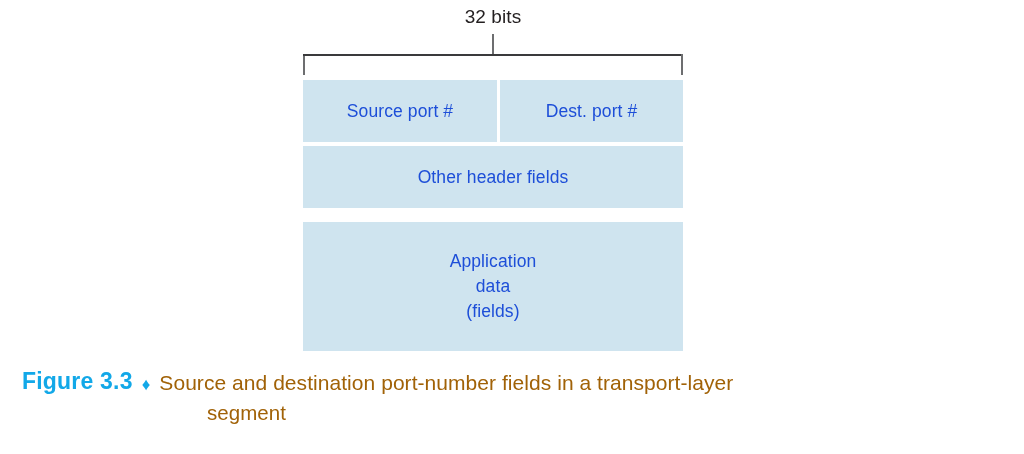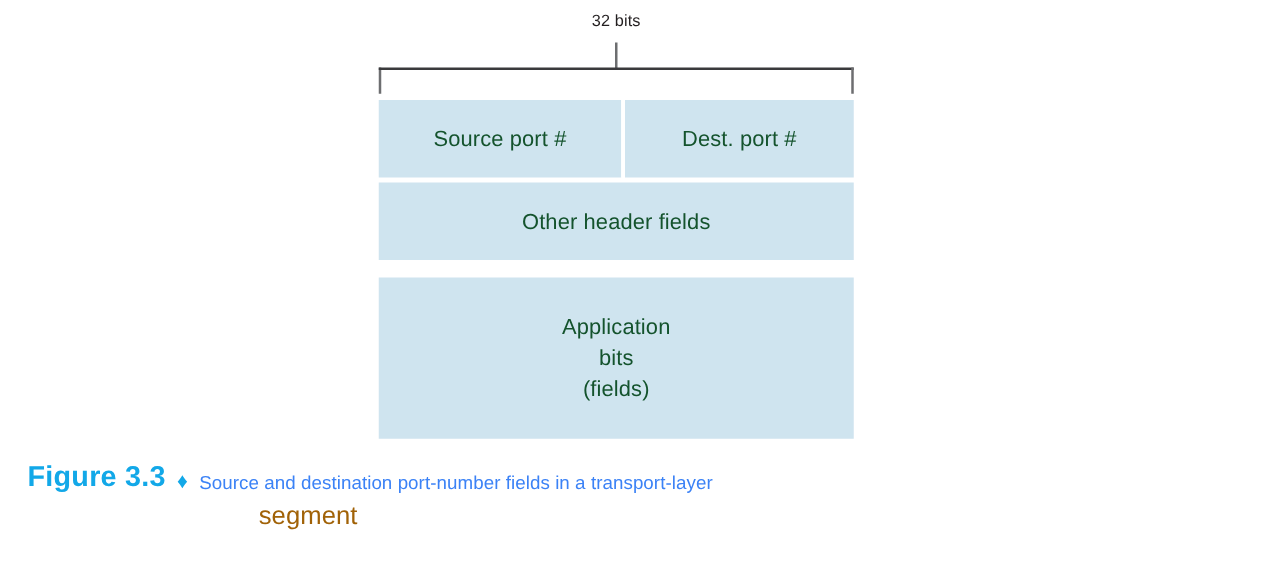--- a/index.html
+++ b/index.html
@@ -23,21 +23,21 @@
     top: 6px;
     width: 380px;
     height: 50px;
   }
   #width-label {
     position: absolute;
     left: 0;
     top: 0;
     width: 380px;
     text-align: center;
-    font-size: 13px;
+    font-size: 19px;
     line-height: 22px;
     color: #231f20;
     letter-spacing: 0.1px;
   }
   #width-tick {
     position: absolute;
     left: 189px;
     top: 28px;
     width: 2px;
     height: 21px;
@@ -94,21 +94,21 @@
     justify-content: center;
   }
   .seg-cell {
     background: #cfe4ef;
     display: flex;
     align-items: center;
     justify-content: center;
     text-align: center;
     font-size: 17.5px;
     line-height: 23px;
-    color: #14532d;
+    color: #1d4ed8;
     letter-spacing: 0.1px;
     box-sizing: border-box;
   }
 
   #row-ports {
     top: 0;
     height: 62px;
   }
   #cell-source-port {
     width: 194px;
@@ -164,22 +164,22 @@
     font-weight: bold;
     color: #12a8e8;
     letter-spacing: 0.2px;
   }
   #caption-diamond {
     font-size: 17px;
     color: #12a8e8;
     margin-left: 9px;
   }
   #caption-text-first {
-    font-size: 15px;
-    color: #3b82f6;
+    font-size: 21px;
+    color: #a16207;
     margin-left: 9px;
     letter-spacing: 0.05px;
   }
   #caption-line-2 {
     margin-top: 6px;
     margin-left: 185px;
     font-size: 20.5px;
     color: #a16207;
     letter-spacing: 0.05px;
   }
@@ -206,21 +206,21 @@
     <div class="seg-cell" id="cell-dest-port">Dest. port #</div>
   </div>
 
   <div class="seg-row" id="row-other-header">
     <div class="seg-cell" id="cell-other-header">Other header fields</div>
   </div>
 
   <div class="seg-row" id="row-app-data">
     <div class="seg-cell" id="cell-app-data">
       <span class="app-data-line">Application</span>
-      <span class="app-data-line">bits</span>
+      <span class="app-data-line">data</span>
       <span class="app-data-line">(fields)</span>
     </div>
   </div>
 
 </div>
 
 <div id="figure-caption">
   <div id="caption-line-1">
     <span id="caption-figure-number">Figure 3.3</span>
     <span id="caption-diamond">♦</span>

